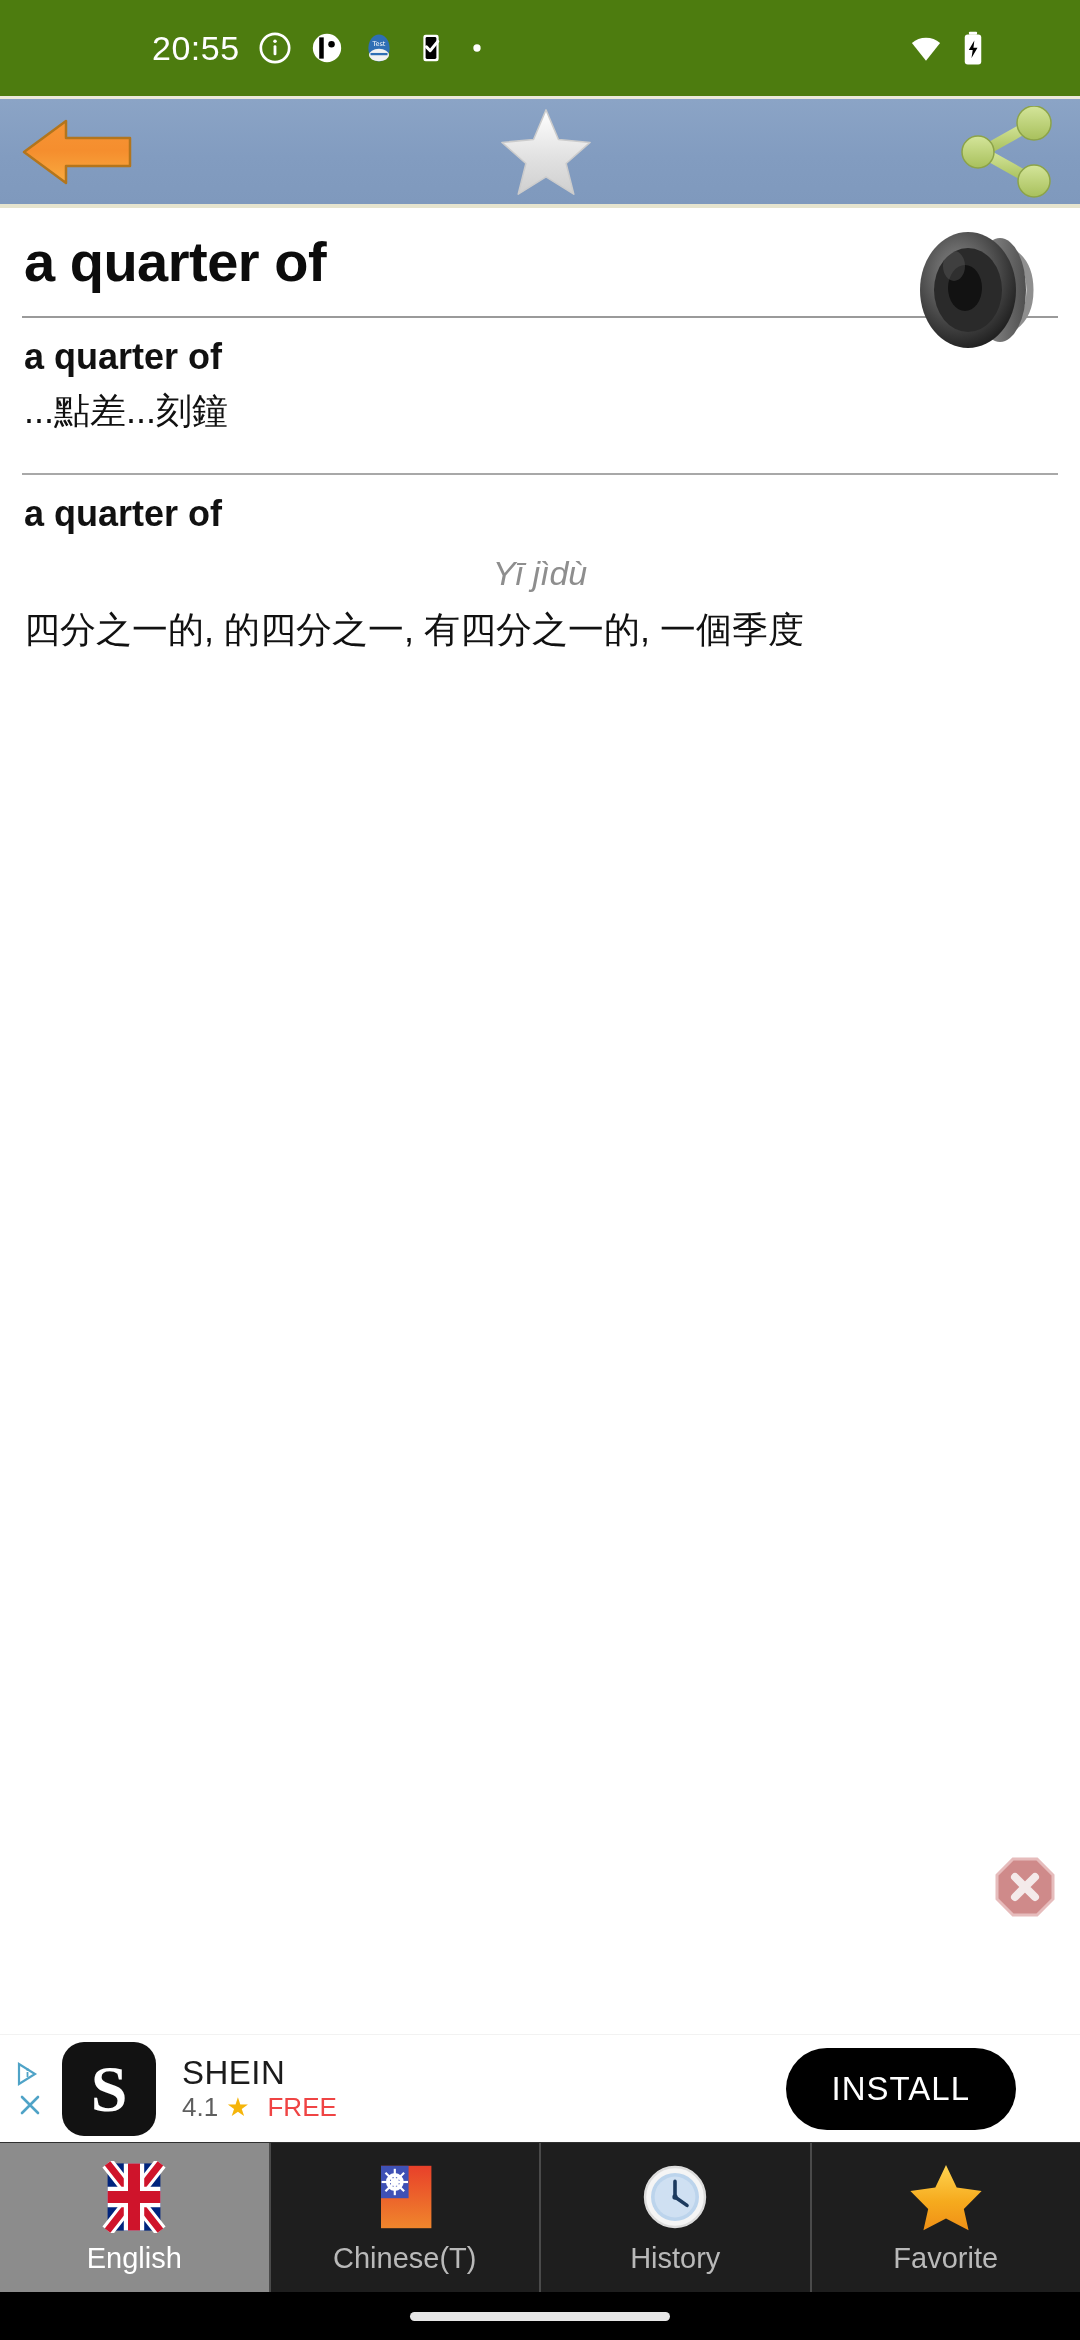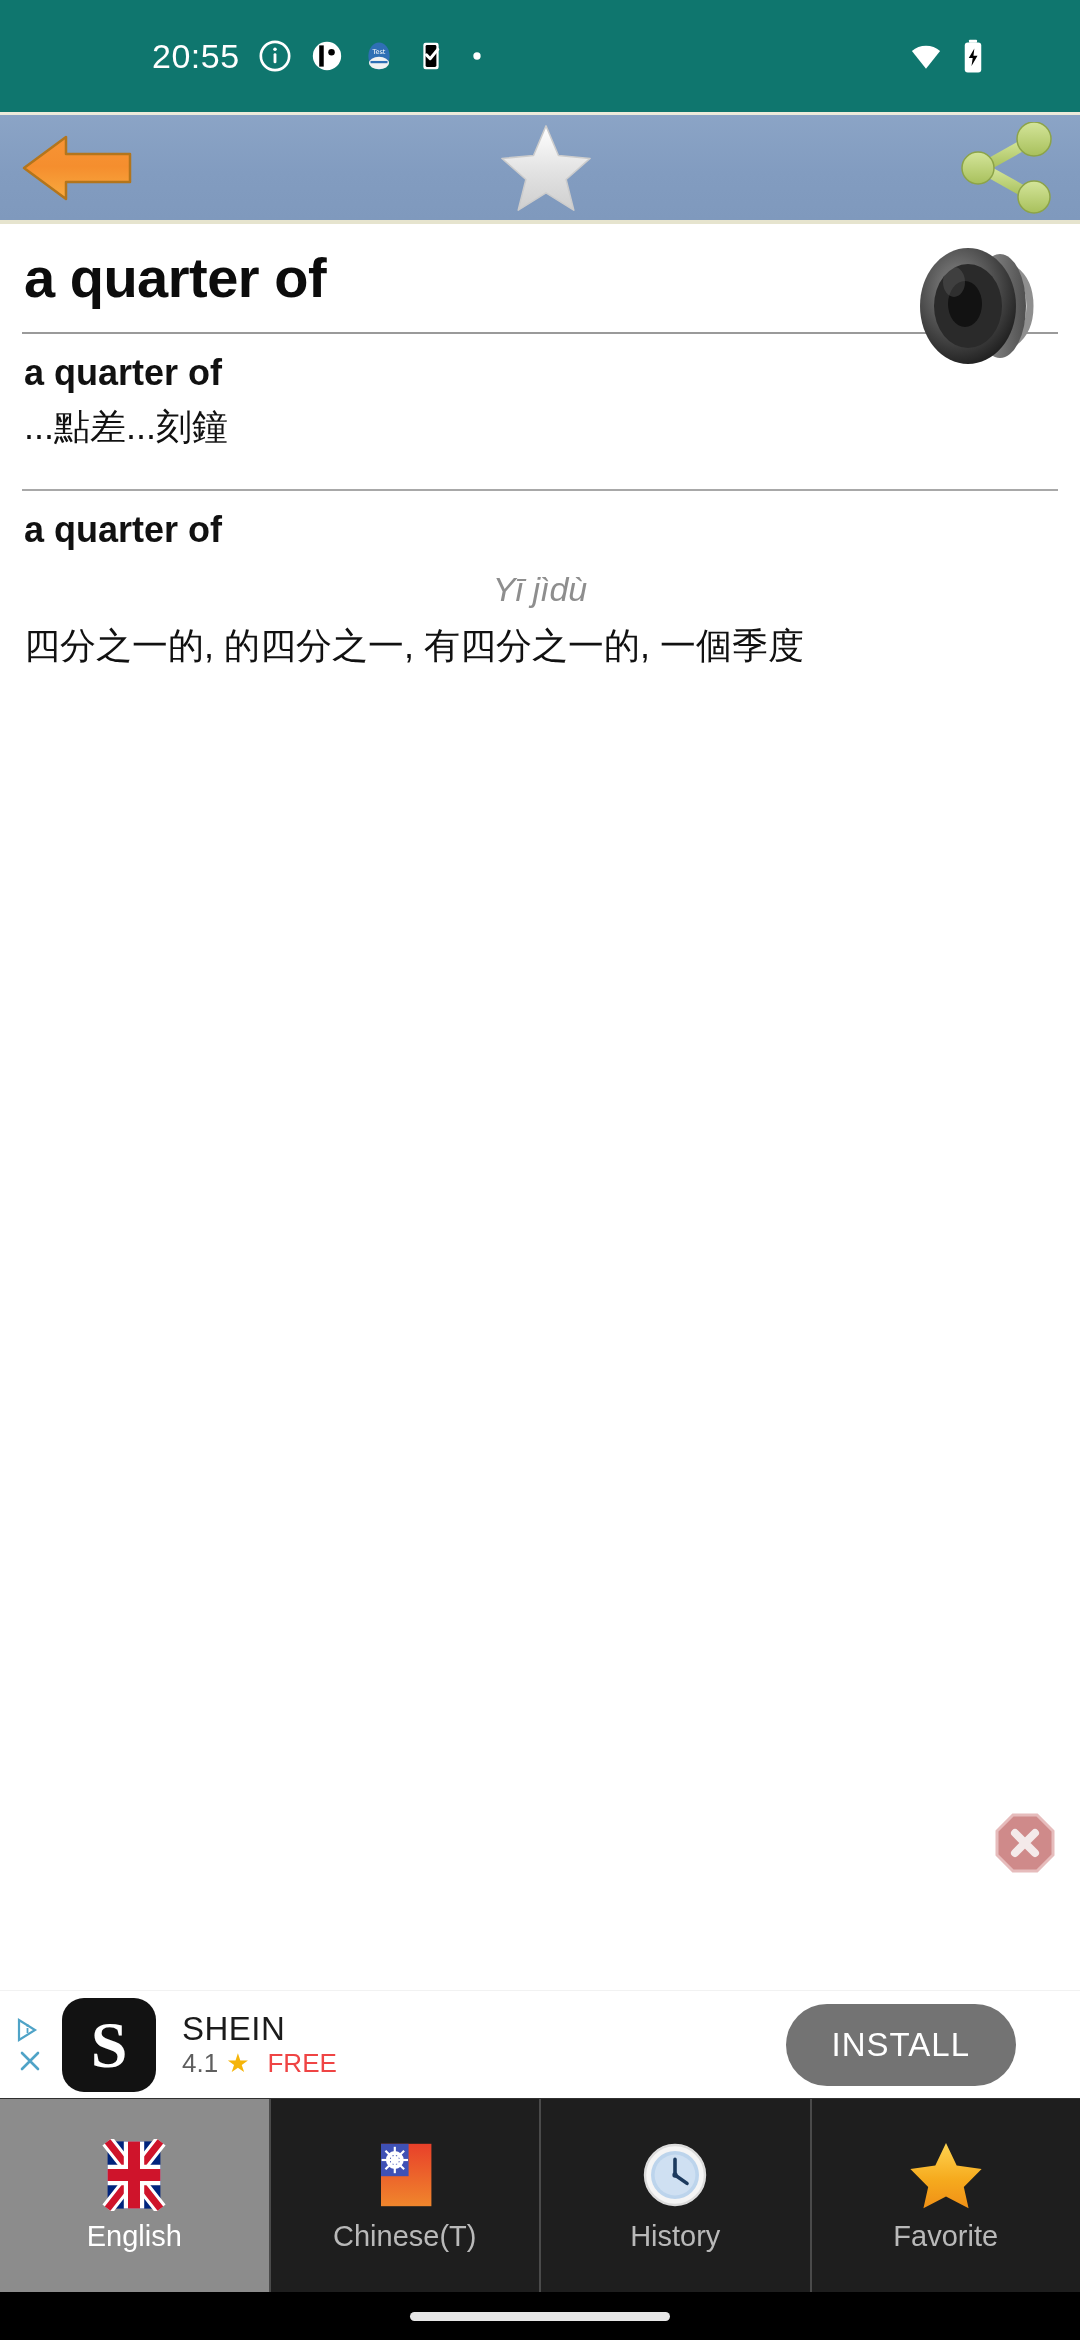--- a/index.html
+++ b/index.html
@@ -11,21 +11,21 @@
   }
   #screen {
     position: relative;
     width: 1080px; height: 2340px;
     background: #ffffff;
     display: flex; flex-direction: column;
   }
 
   
   .statusbar {
-    height: 112px; background: #0f766e;
+    height: 96px; background: #4d7c0f;
     display: flex; align-items: center;
     padding: 0 34px;
     flex: 0 0 auto;
   }
   .sb-left { display: flex; align-items: center; gap: 18px; padding-left: 118px; }
   .sb-time { color: #fff; font-size: 34px; font-weight: 500; letter-spacing: .5px; line-height: 1; }
   .sb-right { margin-left: auto; display: flex; align-items: center; gap: 16px; padding-right: 60px; }
   .sb-ico { display: inline-flex; align-items: center; justify-content: center; }
 
   
@@ -96,29 +96,29 @@
     color: #fff; font-size: 66px; font-weight: bold;
     font-family: "Liberation Serif", serif;
     margin-left: 16px;
   }
   .ad-text { margin-left: 26px; display: flex; flex-direction: column; justify-content: center; }
   .ad-title { font-size: 33px; color: #1b1b1b; font-weight: 500; letter-spacing: .5px; }
   .ad-sub { font-size: 26px; color: #5f5f5f; display: flex; align-items: center; gap: 8px; }
   .ad-free { color: #ef4444; margin-left: 10px; }
   .ad-install {
     margin-left: auto; margin-right: 64px;
-    background: #737373; color: #fff;
+    background: #000000; color: #fff;
     border-radius: 46px; padding: 22px 46px;
     font-size: 33px; letter-spacing: 1px; font-weight: 400;
     border: none;
   }
 
   
   .bottomnav {
-    height: 194px; background: #1e1e1e;
+    height: 150px; background: #1e1e1e;
     display: flex; flex: 0 0 auto;
     border-top: 1px solid #303030;
   }
   .nav-item {
     flex: 1; display: flex; flex-direction: column;
     align-items: center; justify-content: center; gap: 8px;
     border-right: 2px solid #4a4a4a;
     position: relative;
   }
   .nav-item:last-child { border-right: none; }

